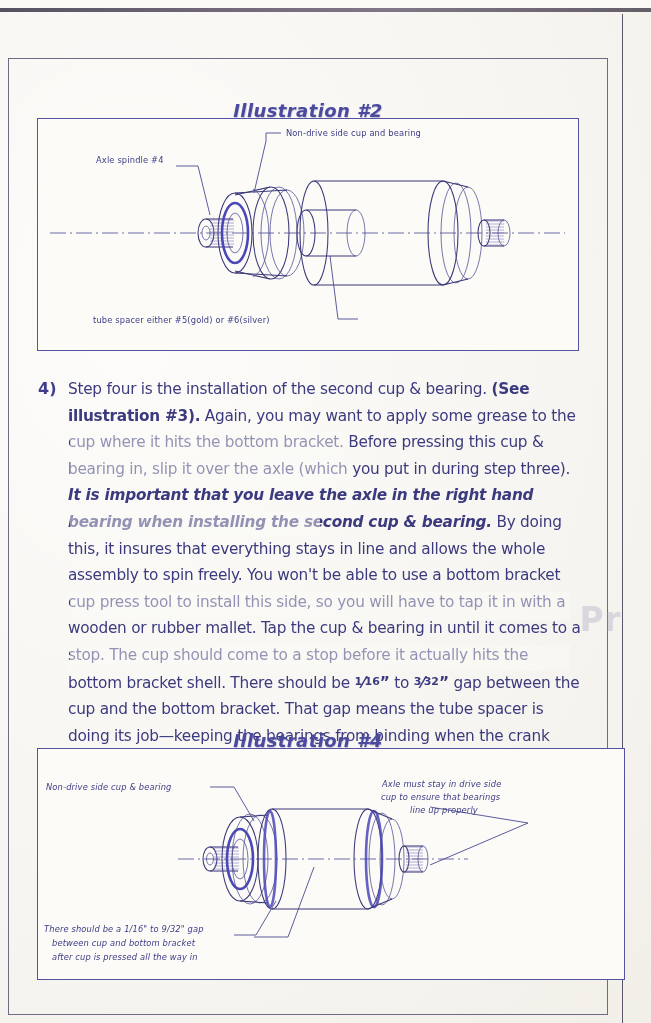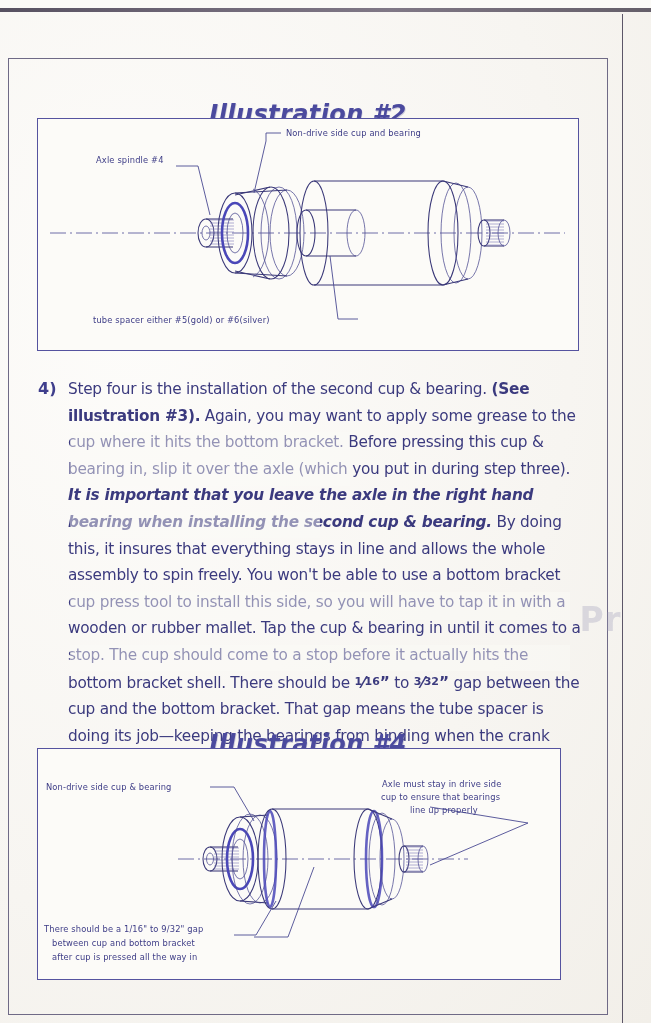--- a/index.html
+++ b/index.html
@@ -32,36 +32,36 @@
     border-left:1.4px solid #5c5668;
   }
 
   
   .illus-title{
     position:absolute;
     width:600px;left:8px;
     text-align:center;
     font-family:"DejaVu Sans", sans-serif;
     font-style:italic;font-weight:bold;
-    font-size:24px;letter-spacing:.4px;
+    font-size:18px;letter-spacing:.4px;
     color:#4b4a9e;
     text-shadow:0.6px 0.6px 0 rgba(120,118,170,.35);
   }
   #illus2-title{top:100px;}
   #illus3-title{top:730px;}
 
   
   .illus-box{
     position:absolute;
     border:1.5px solid #55539f;
     background:#fcfbf8;
     box-sizing:border-box;
   }
   #illus2-box{left:37px;top:118px;width:542px;height:233px;}
-  #illus3-box{left:37px;top:748px;width:524px;height:232px;}
+  #illus3-box{left:37px;top:748px;width:588px;height:232px;font-style:italic;}
   .illus-box svg{display:block;}
 
   
   .body-block{
     position:absolute;left:38px;top:376px;width:545px;
   }
   .para{
     display:flex;align-items:flex-start;
   }
   .para-num{

